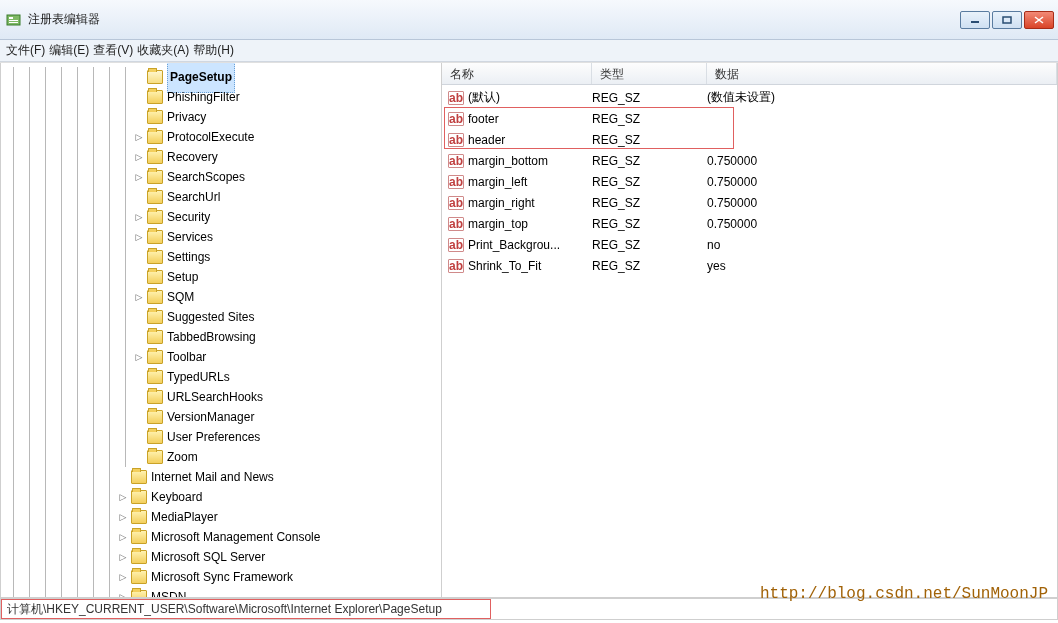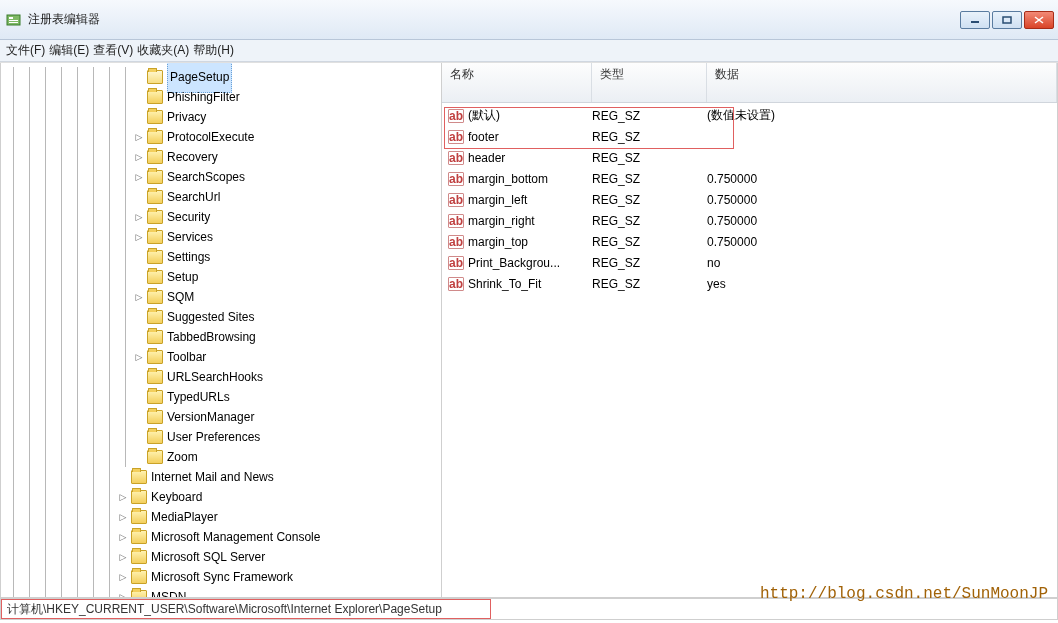--- a/index.html
+++ b/index.html
@@ -50,21 +50,21 @@
   }
   .treepane .tree-scroll {
     position: absolute; inset: 0; overflow-y: auto; overflow-x: hidden;
     padding: 4px 0 4px 0;
   }
   .tree-row {
     display: flex; align-items: center; height: 20px; white-space: nowrap;
     padding-left: 4px; cursor: default;
   }
   .tree-row.selected .label {
-    background: #cce5ff; border: 1px dotted #6aa1d8; padding: 8px 2px;
+    background: #cce5ff; border: 1px dotted #6aa1d8; padding: 8px 2px; font-weight: bold;
   }
   .guides {
     display: inline-block; height: 20px; flex-shrink:0;
     background-image: linear-gradient(to right, #b8b8b8 1px, transparent 1px);
     background-size: 16px 100%;
     background-position: 8px 0;
   }
   .expander {
     width: 12px; height: 12px; display:inline-flex; align-items:center; justify-content:center;
     color:#6b6b6b; font-size:9px; margin-right:2px; flex-shrink:0;
@@ -85,21 +85,21 @@
   
   .treepane::-webkit-scrollbar { width: 16px; }
   .tree-scroll::-webkit-scrollbar { width:16px; background:#f0f0f0;}
   .tree-scroll::-webkit-scrollbar-thumb { background:#c8c8c8; border:1px solid #a8a8a8;}
   
   .listpane {
     flex:1; border:1px solid #cfcfcf; border-left:none; border-top:none;
     position:relative; background:#fff;
   }
   .list-header {
-    display:flex; height:40px; background: linear-gradient(#fdfdfd,#ebeff4);
+    display:flex; height:22px; background: linear-gradient(#fdfdfd,#ebeff4);
     border-bottom:1px solid #d0d5dc;
   }
   .list-header .col {
     padding:3px 8px; border-right:1px solid #d9dee4; color:#333;
   }
   .col-name { width:150px; }
   .col-type { width:115px; }
   .col-data { flex:1; }
   .list-body { padding-top:2px; }
   .list-row {
@@ -265,27 +265,27 @@
         <div class="tree-row">
           <span class="guides" style="width: 128px;"></span>
           <span class="expander">▷</span>
           <span class="folder-icon"></span>
           <span class="label">Toolbar</span>
         </div>
         <div class="tree-row">
           <span class="guides" style="width: 128px;"></span>
           <span class="expander"></span>
           <span class="folder-icon"></span>
+          <span class="label">TypedURLs</span>
+        </div>
+        <div class="tree-row">
+          <span class="guides" style="width: 128px;"></span>
+          <span class="expander"></span>
+          <span class="folder-icon"></span>
           <span class="label">URLSearchHooks</span>
-        </div>
-        <div class="tree-row">
-          <span class="guides" style="width: 128px;"></span>
-          <span class="expander"></span>
-          <span class="folder-icon"></span>
-          <span class="label">TypedURLs</span>
         </div>
         <div class="tree-row">
           <span class="guides" style="width: 128px;"></span>
           <span class="expander"></span>
           <span class="folder-icon"></span>
           <span class="label">VersionManager</span>
         </div>
         <div class="tree-row">
           <span class="guides" style="width: 128px;"></span>
           <span class="expander"></span>

